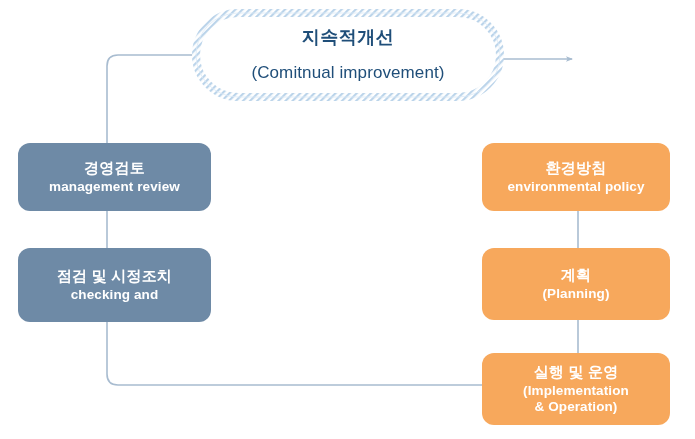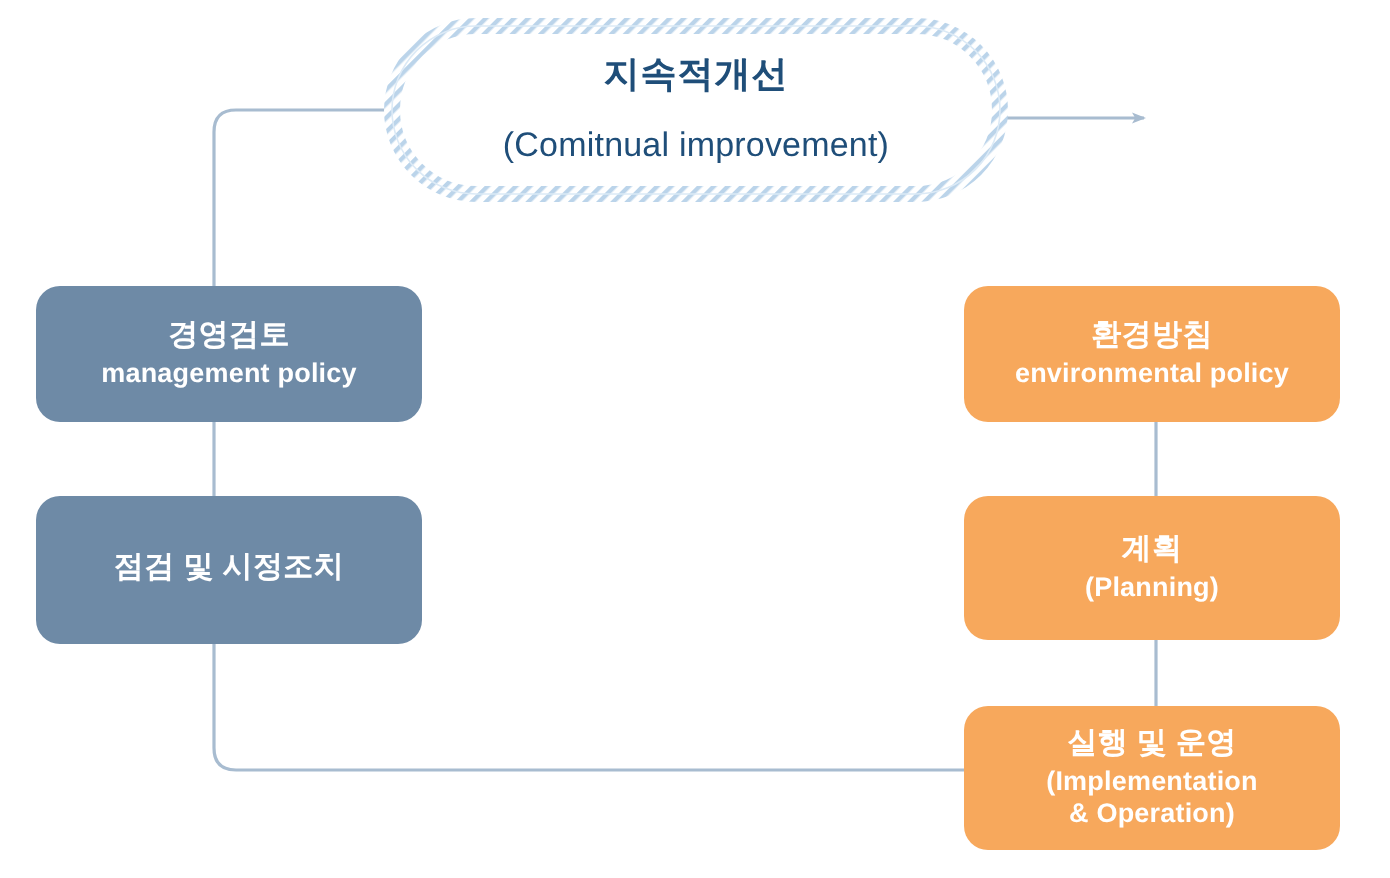--- a/index.html
+++ b/index.html
@@ -142,27 +142,28 @@
     </svg>
     <div id="continual-text">
       <span class="ko">지속적개선</span>
       <span class="en">(Comitnual improvement)</span>
     </div>
   </div>
 
   <div class="node blue" id="node-management-review">
     <span class="ko">경영검토</span>
     <span class="en">
-      <span class="ln">management  policy</span>
+      <span class="ln">management  review</span>
     </span>
   </div>
 
   <div class="node blue" id="node-checking-action">
     <span class="ko">점검 및 시정조치</span>
     <span class="en">
+      <span class="ln">checking and</span>
     </span>
   </div>
 
   <div class="node orange" id="node-env-policy">
     <span class="ko">환경방침</span>
     <span class="en">
       <span class="ln">environmental  policy</span>
     </span>
   </div>
 

